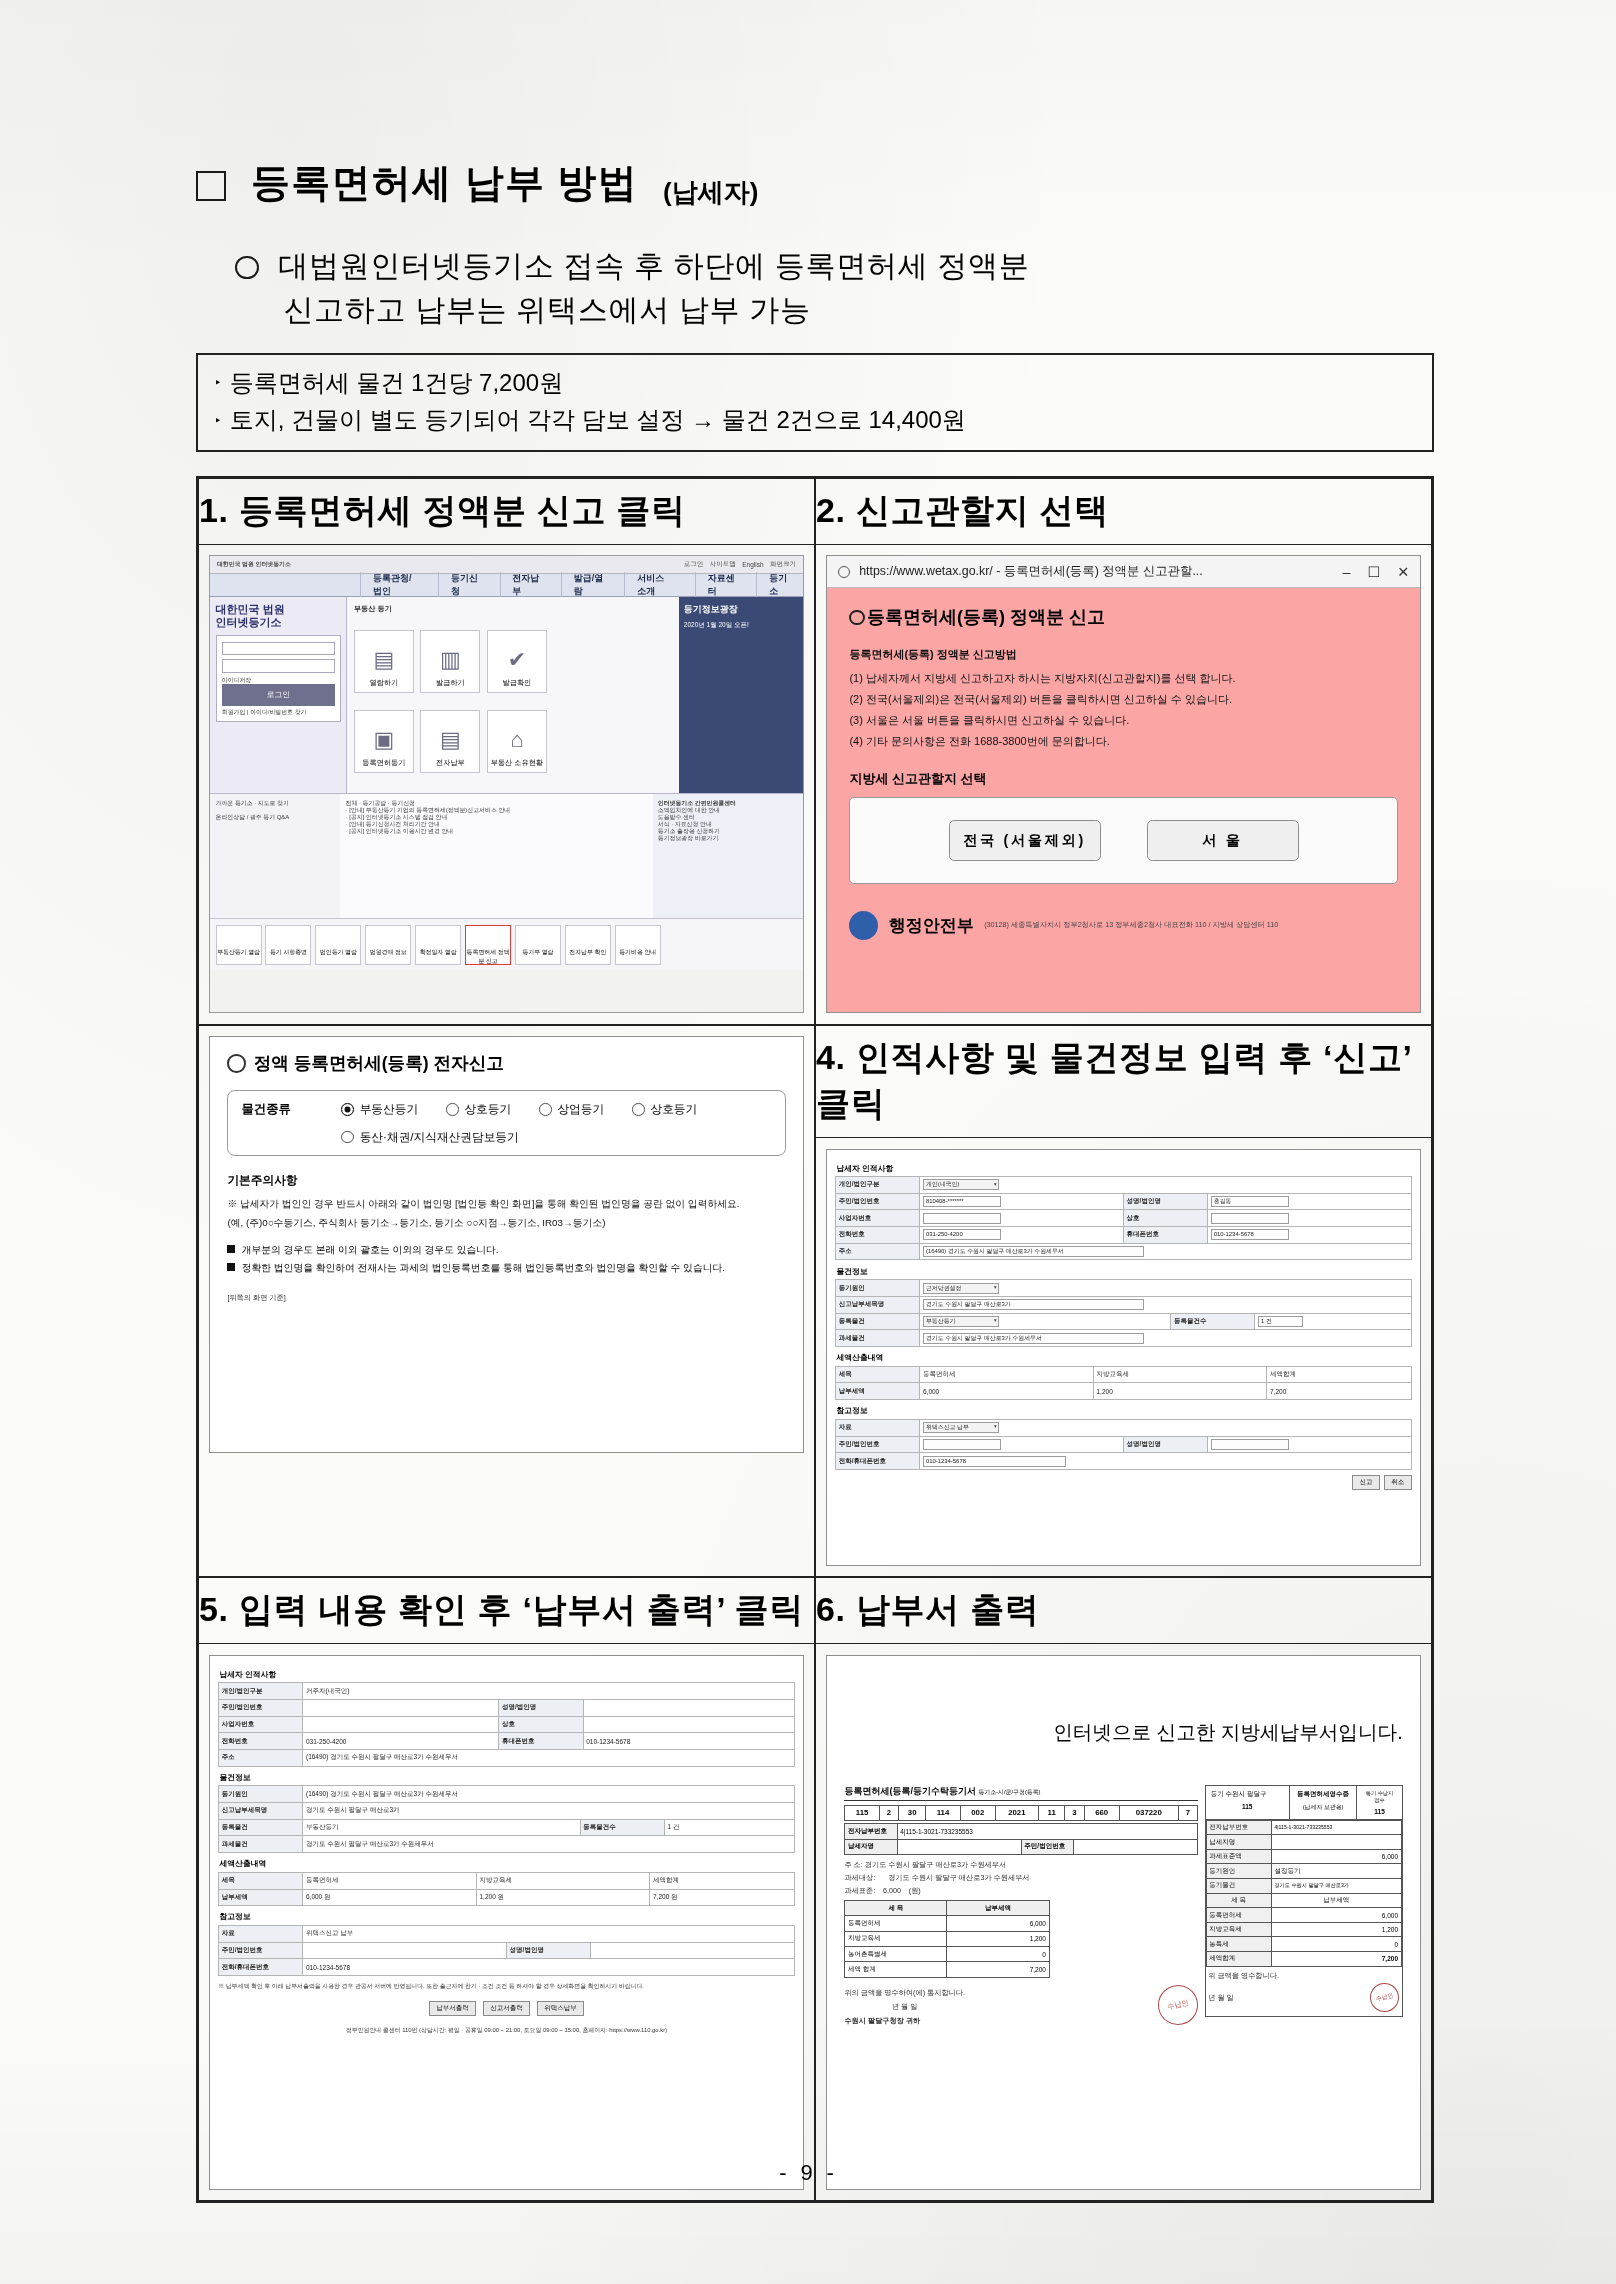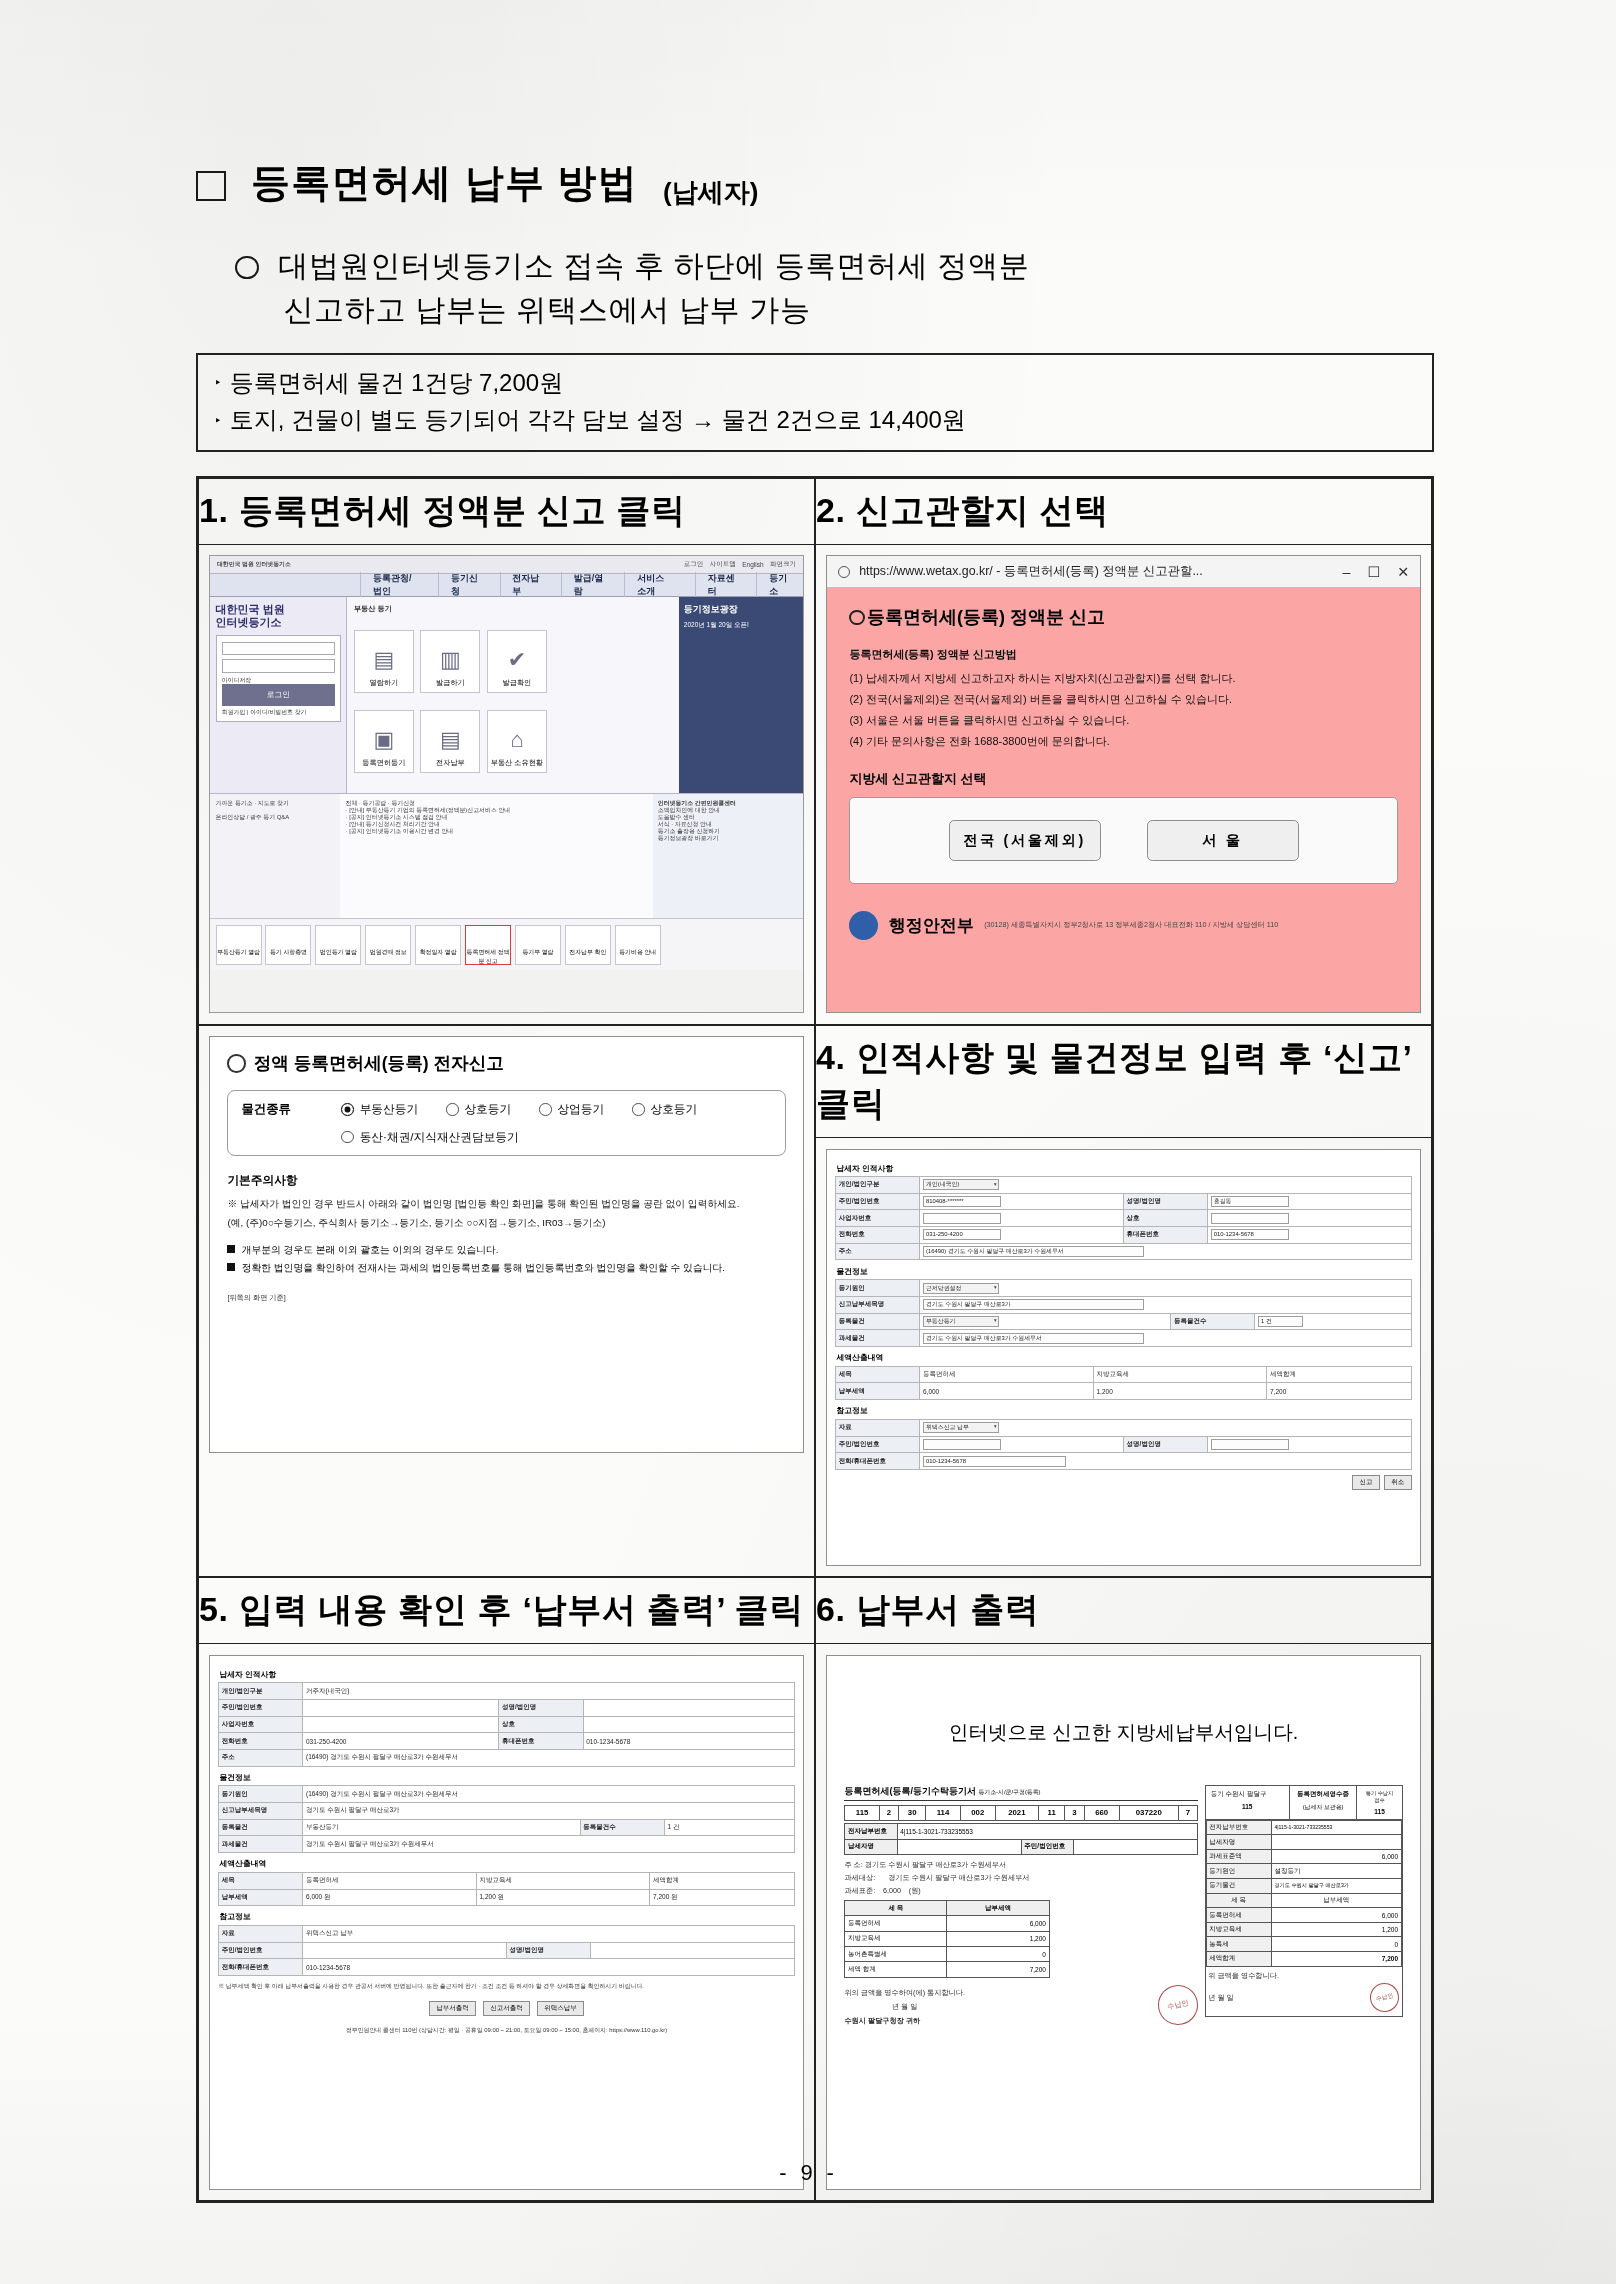--- a/index.html
+++ b/index.html
@@ -243,21 +243,21 @@
   .f-sel::after {
     content: "▾"; position: absolute; right: 1.3px; top: -0.7px; font-size: 5.2px; color: #444;
   }
   .f-btnrow { display: flex; justify-content: flex-end; gap: 3.9px; margin-top: 5.2px; }
   .f-btn {
     border: 0.7px solid #8a8a8a; background: #e9e9e9; font-size: 6.5px; padding: 2px 6.5px;
   }
 
   
   .s6 { background: #fff; border: 0.7px solid #8f8f8f; height: 535px; padding: 17px; box-sizing: border-box; }
-  .s6-h { text-align: center; font-size: 19.6px; margin: 46px 0 39px 0; }
+  .s6-h { text-align: right; font-size: 19.6px; margin: 46px 0 39px 0; }
   .r-wrap { display: flex; gap: 6.5px; align-items: flex-start; }
   .r-main { flex: 1; }
   .r-title { font-size: 9px; font-weight: bold; border-bottom: 0.7px solid #333; padding-bottom: 2px; }
   .r-tbl { width: 100%; border-collapse: collapse; margin-top: 3.9px; }
   .r-tbl td { border: 0.7px solid #555; font-size: 6.5px; padding: 1.3px 2.6px; height: 11.7px; }
   .r-tbl td.k { background: #efefef; font-weight: bold; width: 46px; }
   .r-digits td { text-align: center; font-size: 7.8px; font-weight: bold; }
   .r-side { width: 196px; border: 0.7px solid #555; }
   .r-side-h { display: flex; border-bottom: 0.7px solid #555; font-size: 6.5px; }
   .r-side-h div { padding: 2px 2.6px; }

